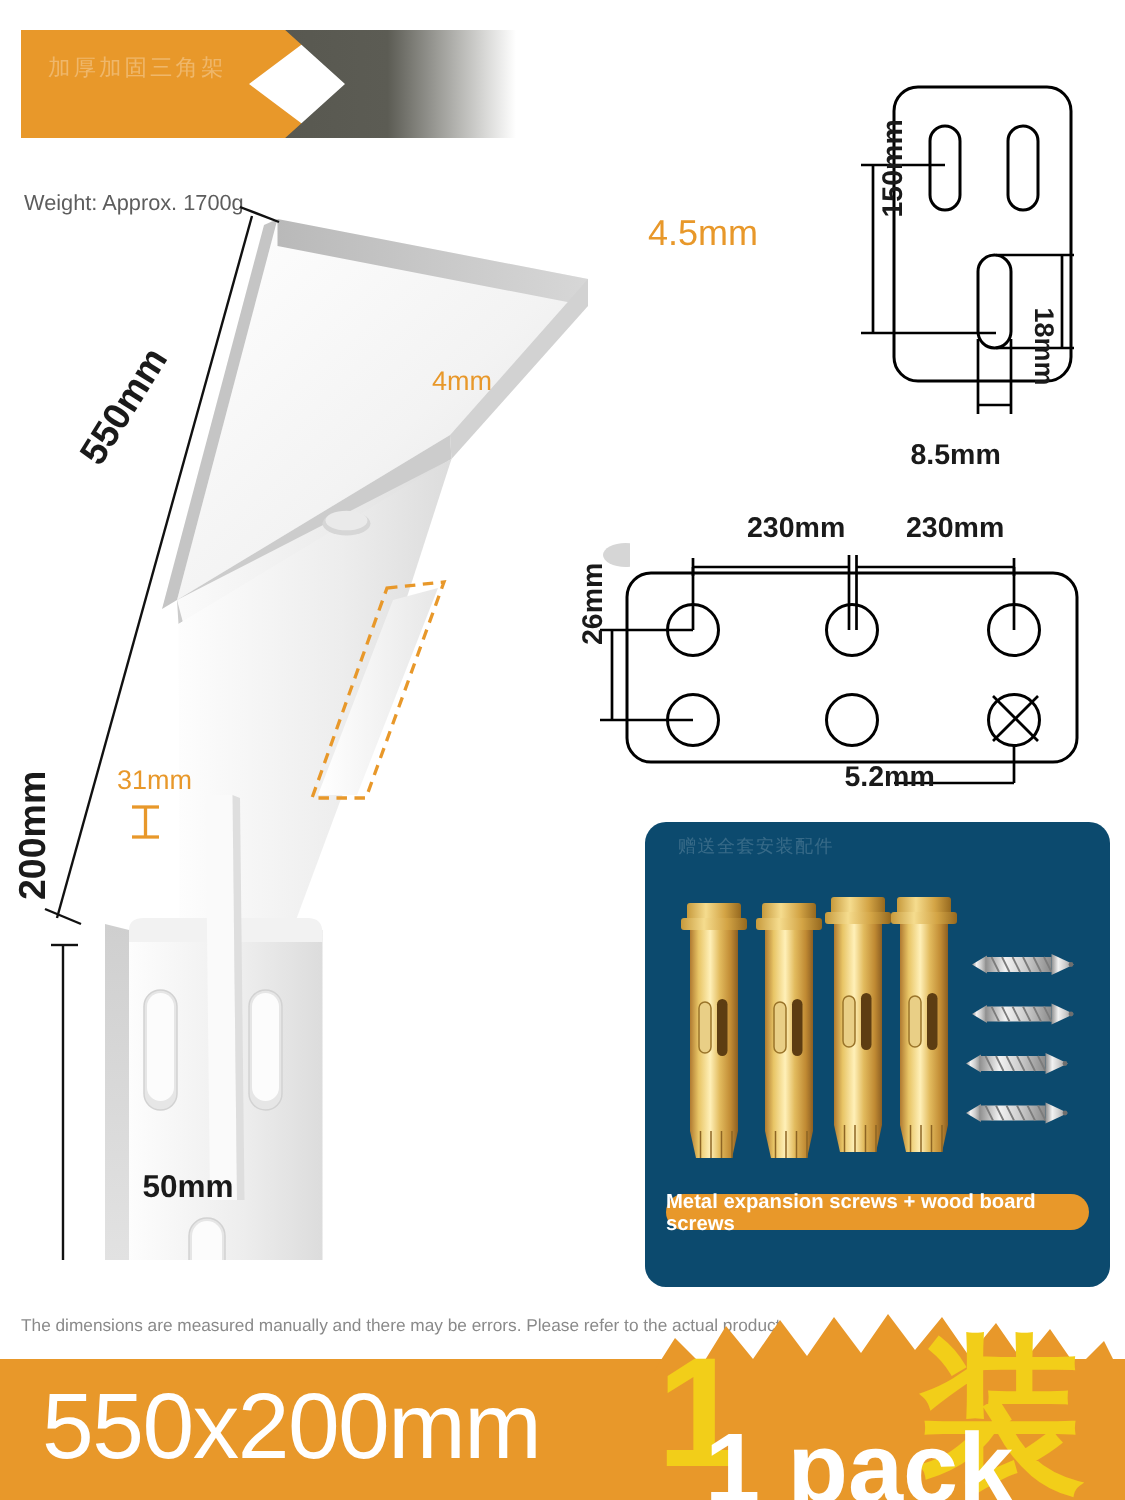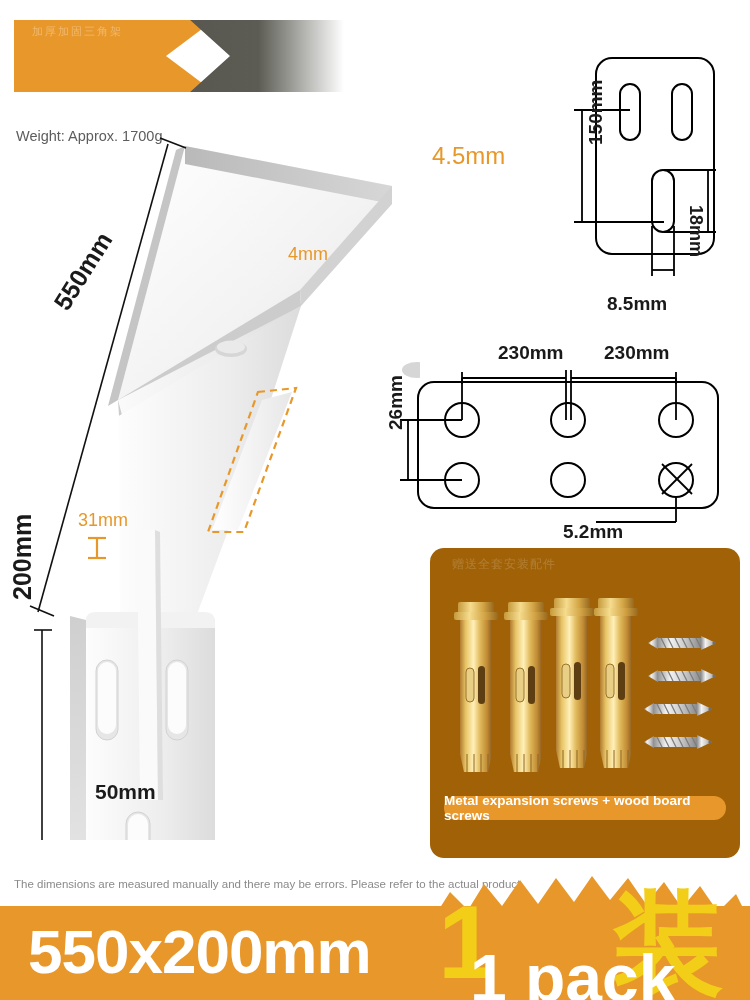--- a/index.html
+++ b/index.html
@@ -8,22 +8,22 @@
   .abs{position:absolute;}
 
   
   #title-banner{left:14px;top:20px;width:330px;height:72px;}
   #title-banner .bg-orange{position:absolute;left:0;top:0;width:200px;height:100%;
       background:#E8982A;
       clip-path:polygon(0 0,100% 0,76% 50%,100% 100%,0 100%);}
   #title-banner .bg-gray{position:absolute;left:140px;top:0;width:190px;height:100%;
       background:linear-gradient(90deg,#56564e 0%,#5c5c54 55%,rgba(92,92,84,0) 100%);
       clip-path:polygon(19% 0,100% 0,100% 100%,19% 100%,40% 50%);}
-  #title-banner .ghost{position:absolute;left:18px;top:4px;width:250px;height:24px;
-      color:rgba(255,255,255,.30);font-size:11px;letter-spacing:2px;overflow:hidden;
+  #title-banner .ghost{position:absolute;left:18px;top:16px;width:250px;height:24px;
+      color:rgba(255,255,255,.30);font-size:15px;letter-spacing:2px;overflow:hidden;
       white-space:nowrap;}
   #title-banner .t{position:absolute;left:10px;top:6px;width:340px;color:#fdfdf6;
       font-size:48px;font-weight:700;letter-spacing:-1px;white-space:nowrap;
       line-height:62px;}
 
   #weight-label{left:16px;top:128px;color:#5d5d5d;font-size:14.5px;white-space:nowrap;}
 
   
   #bracket-figure{left:0px;top:100px;width:420px;height:740px;}
 
@@ -45,42 +45,42 @@
   #plate-horizontal{left:400px;top:340px;width:350px;height:200px;}
   .dim-150{left:585px;top:145px;font-size:19px;transform:rotate(-90deg);
            transform-origin:left top;}
   .dim-18{left:706px;top:205px;font-size:18px;transform:rotate(90deg);
           transform-origin:left top;}
   .dim-85{left:607px;top:293px;font-size:19px;}
   .dim-230a{left:498px;top:342px;font-size:19px;}
   .dim-230b{left:604px;top:342px;font-size:19px;}
   .dim-26{left:385px;top:430px;font-size:19px;transform:rotate(-90deg);
           transform-origin:left top;}
-  .dim-52{left:563px;top:508px;font-size:19px;margin-top:13px;}
+  .dim-52{left:563px;top:508px;font-size:19px;}
 
   
   #accessories-panel{left:430px;top:548px;width:310px;height:310px;
-      background:#a16207;border-radius:14px;overflow:hidden;}
+      background:#0c4a6e;border-radius:14px;overflow:hidden;}
   #acc-ghost{position:absolute;left:22px;top:8px;width:270px;height:16px;
       color:rgba(255,255,255,.18);font-size:12px;letter-spacing:1px;
       white-space:nowrap;overflow:hidden;}
   #acc-title{position:absolute;left:0;top:22px;width:100%;text-align:center;
       color:#fff;font-size:15.5px;font-weight:700;}
   #acc-hardware{position:absolute;left:14px;top:48px;width:282px;height:190px;}
   #acc-caption{position:absolute;left:14px;top:248px;width:282px;height:24px;
       background:#E8982A;color:#fff;font-size:13.5px;font-weight:700;
       display:flex;align-items:center;justify-content:center;border-radius:12px;}
 
   
   #disclaimer{left:14px;top:878px;color:#8a8a8a;font-size:11.5px;white-space:nowrap;}
 
   
   #bottom-banner{left:0;top:906px;width:750px;height:94px;background:#E8982A;}
   #bottom-size{position:absolute;left:28px;top:10px;color:#fff;font-size:62px;
-      font-weight:700;letter-spacing:-1px;white-space:nowrap;}
+      font-weight:400;letter-spacing:-1px;white-space:nowrap;}
   #burst{position:absolute;left:432px;top:-36px;width:318px;height:130px;}
   #cn-char{position:absolute;left:612px;top:-18px;color:#F2CE19;font-size:112px;
       font-weight:700;line-height:112px;}
   #qty-ghost{position:absolute;left:438px;top:-16px;color:#F2CE19;font-size:104px;
       font-weight:700;line-height:104px;}
   #qty-text{position:absolute;left:470px;top:6px;color:#fff;font-size:66px;
       font-weight:700;white-space:nowrap;margin-top:28px;}
 </style>
 </head>
 <body>

